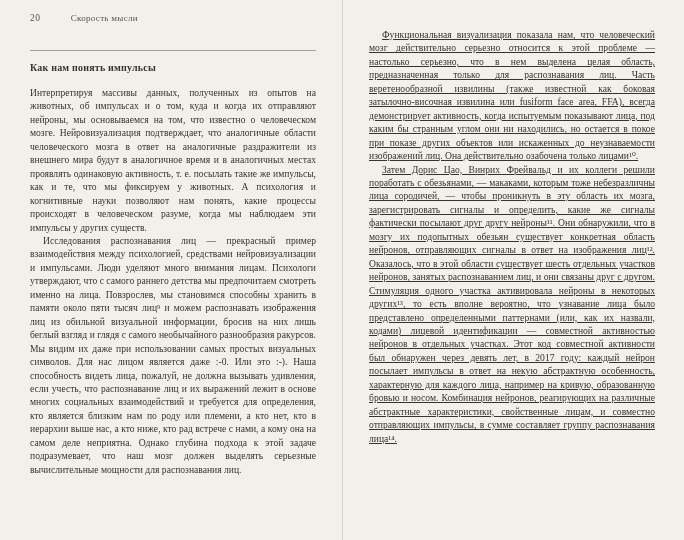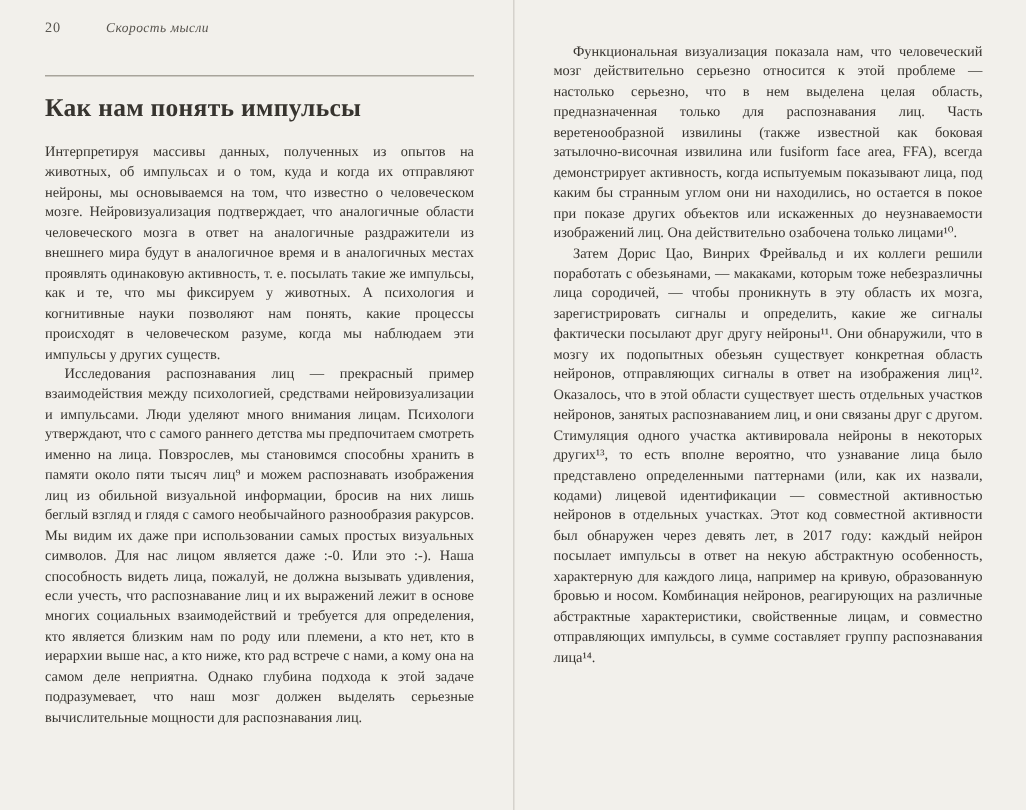--- a/index.html
+++ b/index.html
@@ -17,37 +17,37 @@
   }
   .page { width:342px; height:540px; padding-top:13px; }
   .page.left  { padding-left:30px; padding-right:26px; }
   .page.right { padding-left:27px; padding-right:29px; }
 
   .page-header {
     display:flex; align-items:baseline;
     font-size:9px; color: var(--muted, #57544e); height:14px;
   }
   .page-num { font-size:9.5px; letter-spacing:0.6px; font-style:normal; }
-  .running-title { font-style:italic; letter-spacing:0.3px; }
+  .running-title { letter-spacing:0.3px; }
   .left  .running-title { margin-left:30px; }
   .right .page-header { justify-content:space-between; }
   .right .running-title { margin-left:20px; }
 
   .section-heading {
     margin-top:23px;
     padding-top:11px;
     border-top:1px solid var(--rule, #a8a49b);
-    font-size:17px;
+    font-size:10px;
     font-weight:bold;
     letter-spacing:0.2px;
     color: var(--text, #37342f);
   }
 
   .body { margin-top:13px; }
-  .right .body { margin-top:15px; }
+  .right .body { margin-top:15px;text-decoration:underline; }
   .body p {
     font-size:9.6px;
     line-height:13.45px;
     text-align:justify;
     hyphens:auto;
     -webkit-hyphens:auto;
   }
   .body p.indent { text-indent:13px; }
 </style>
 </head>

